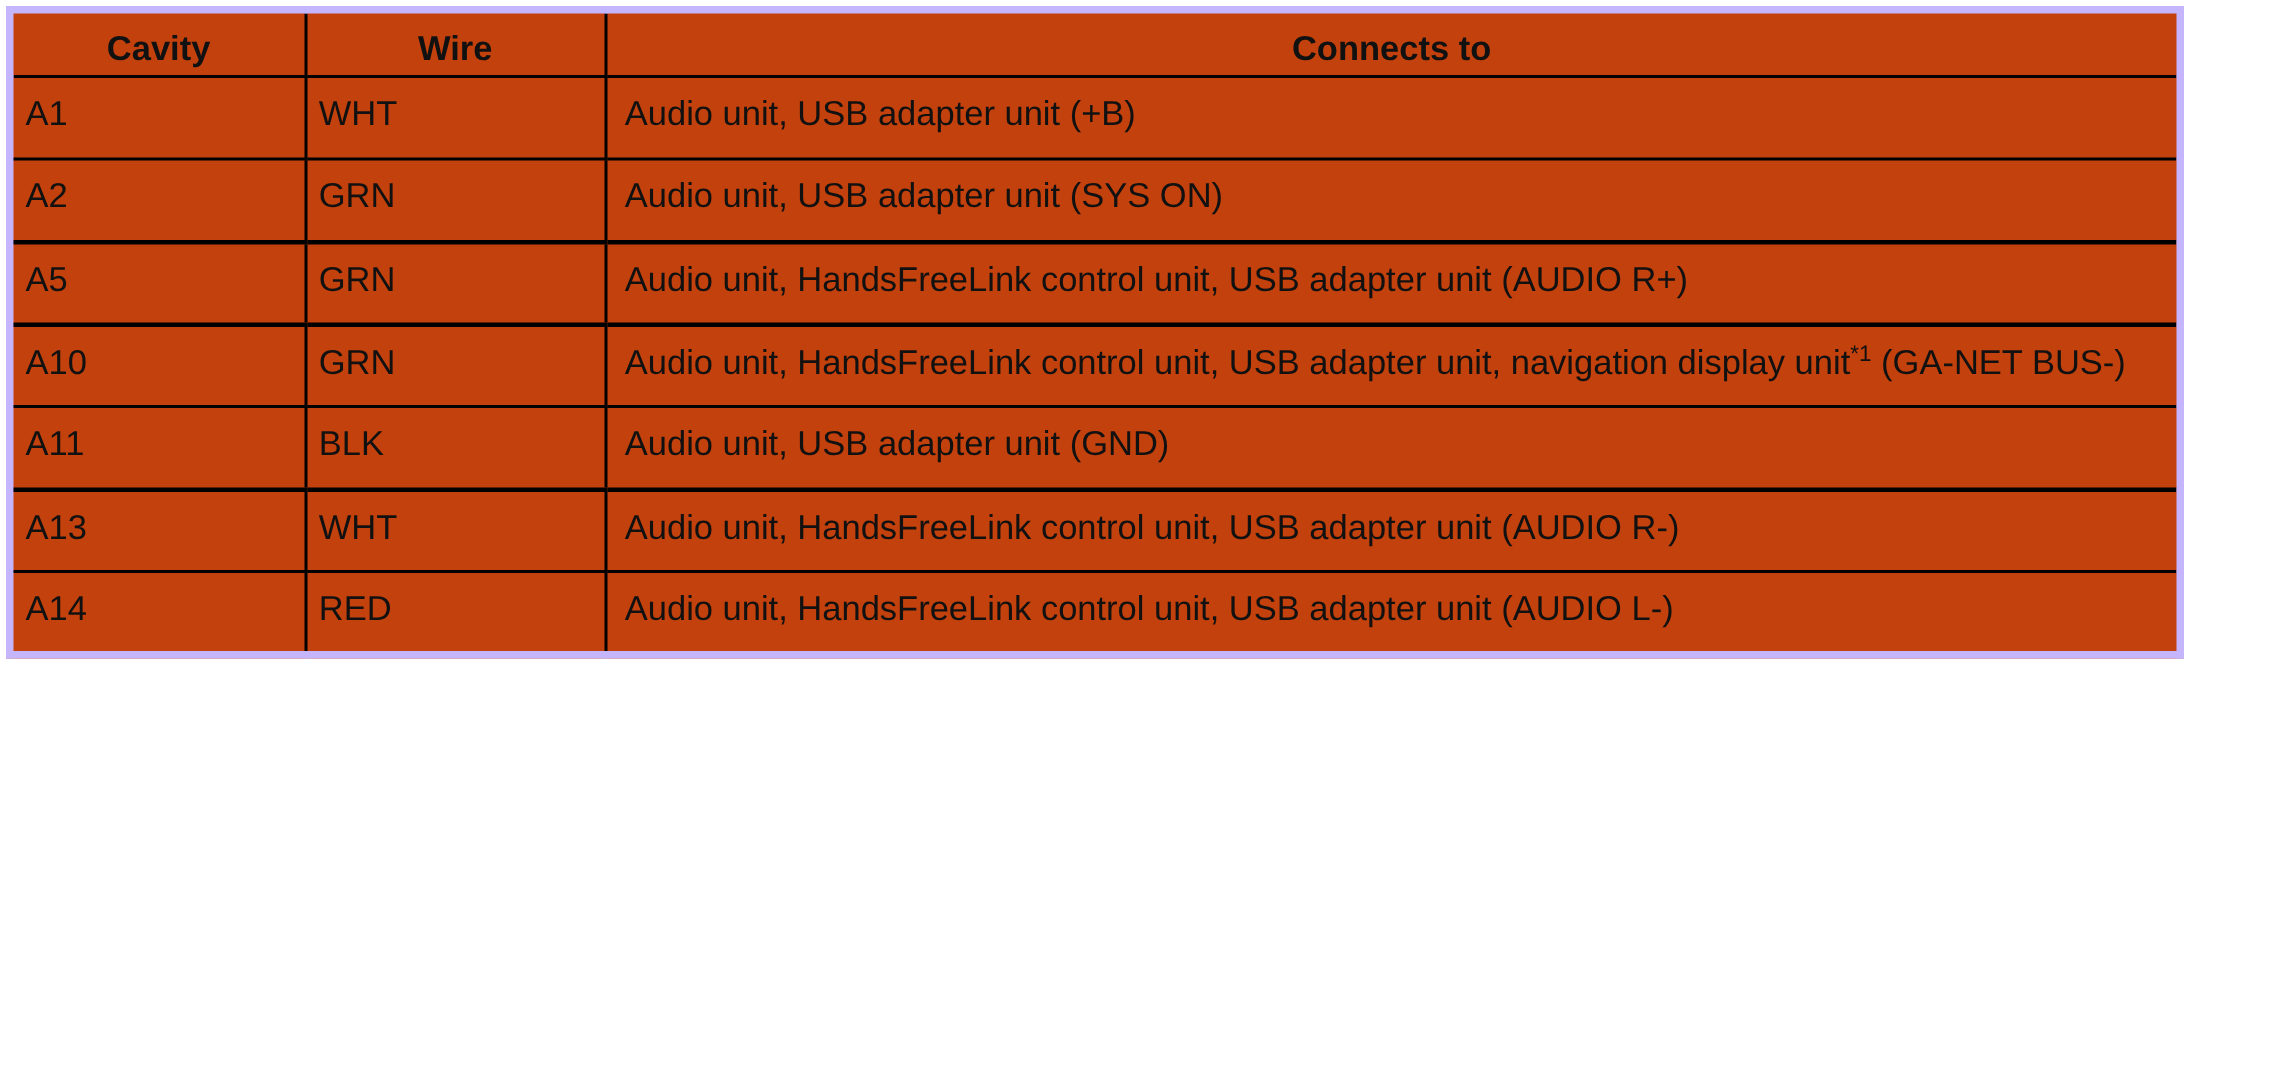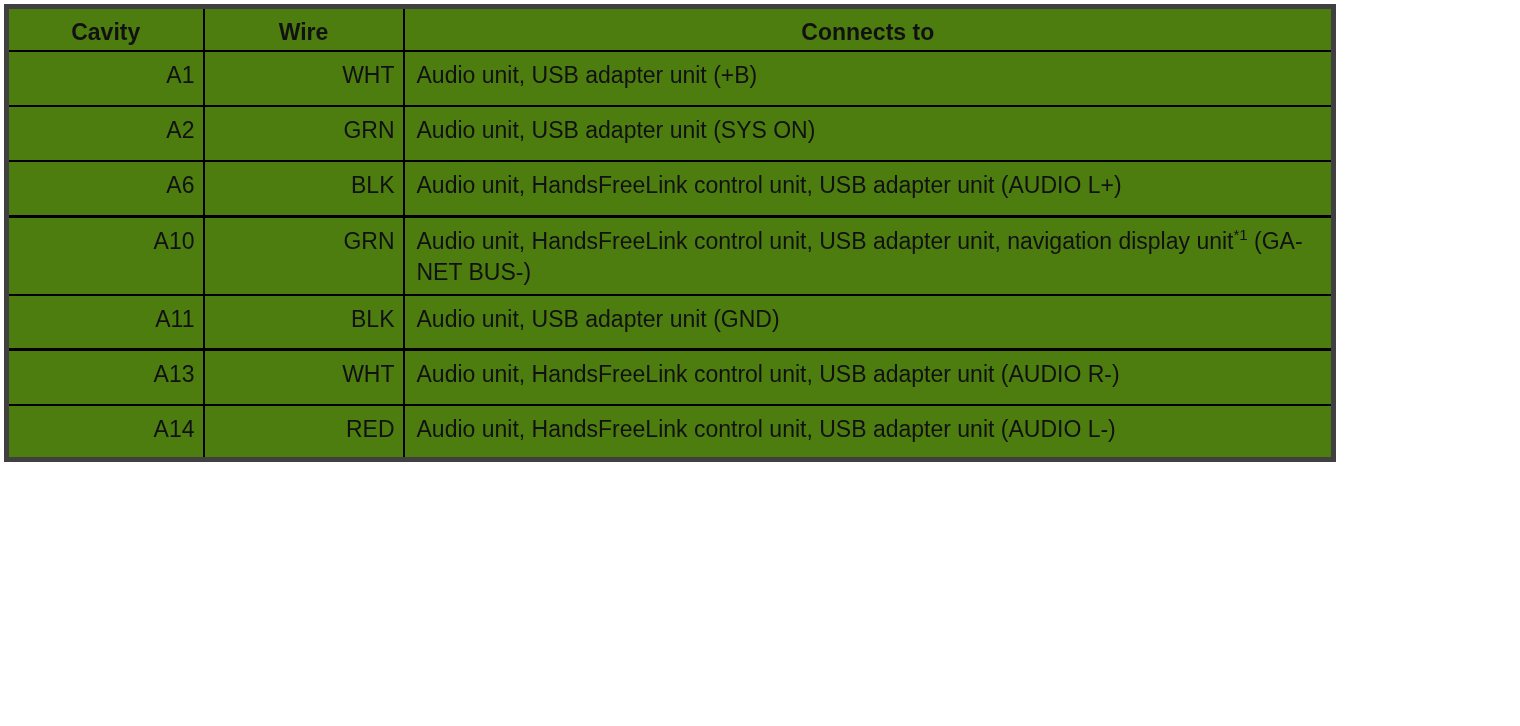--- a/index.html
+++ b/index.html
@@ -9,25 +9,25 @@
     font-family: "Liberation Sans", "DejaVu Sans", sans-serif;
   }
   .page {
     width: 1520px;
     height: 726px;
     background: #ffffff;
     box-sizing: border-box;
     padding: 4px;
   }
   table.wiring {
-    width: 1332px;
+    width: 1452px;
     border-collapse: collapse;
     table-layout: fixed;
-    border: 5px solid #404040;
-    background: #4d7c0f;
+    border: 5px solid #c4b5fd;
+    background: #c2410c;
     color: #111111;
     font-size: 23px;
   }
   table.wiring col.col-cavity { width: 197px; }
   table.wiring col.col-wire   { width: 200px; }
   table.wiring th, table.wiring td {
     border: 2px solid #000000;
     vertical-align: top;
     box-sizing: border-box;
     overflow: hidden;
@@ -39,21 +39,21 @@
     padding: 9px 6px 4px 6px;
     font-size: 23px;
     line-height: 28px;
   }
   table.wiring tbody td {
     height: 55px;
     padding: 8px 8px 6px 8px;
     line-height: 31px;
   }
   table.wiring tbody td.c-center {
-    text-align: right;
+    text-align: left;
   }
   table.wiring tbody td.connects-cell {
     text-align: left;
     padding-left: 12px;
     padding-right: 14px;
     margin-left: 20px;
   }
   table.wiring tr.thick-top th,
   table.wiring tr.thick-top td {
     border-top-width: 3px;
@@ -87,24 +87,24 @@
     <tr>
           <td class="c-center">A1</td>
           <td class="c-center">WHT</td>
           <td class="connects-cell">Audio unit, USB adapter unit (+B)</td>
         </tr>
         <tr>
           <td class="c-center">A2</td>
           <td class="c-center">GRN</td>
           <td class="connects-cell">Audio unit, USB adapter unit (SYS ON)</td>
         </tr>
-        <tr>
-          <td class="c-center">A6</td>
-          <td class="c-center">BLK</td>
-          <td class="connects-cell">Audio unit, HandsFreeLink control unit, USB adapter unit (AUDIO L+)</td>
+        <tr class="thick-top">
+          <td class="c-center">A5</td>
+          <td class="c-center">GRN</td>
+          <td class="connects-cell">Audio unit, HandsFreeLink control unit, USB adapter unit (AUDIO R+)</td>
         </tr>
         <tr class="thick-top">
           <td class="c-center">A10</td>
           <td class="c-center">GRN</td>
           <td class="connects-cell">Audio unit, HandsFreeLink control unit, USB adapter unit, navigation display unit<sup>*1</sup> (GA-NET BUS-)</td>
         </tr>
         <tr>
           <td class="c-center">A11</td>
           <td class="c-center">BLK</td>
           <td class="connects-cell">Audio unit, USB adapter unit (GND)</td>

